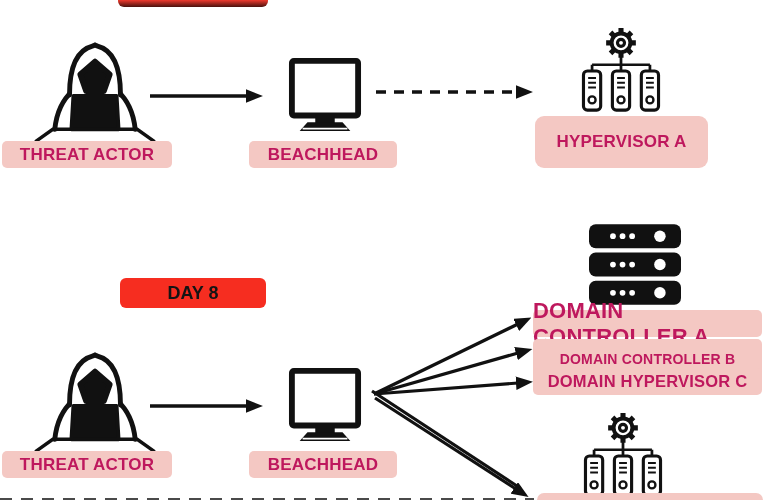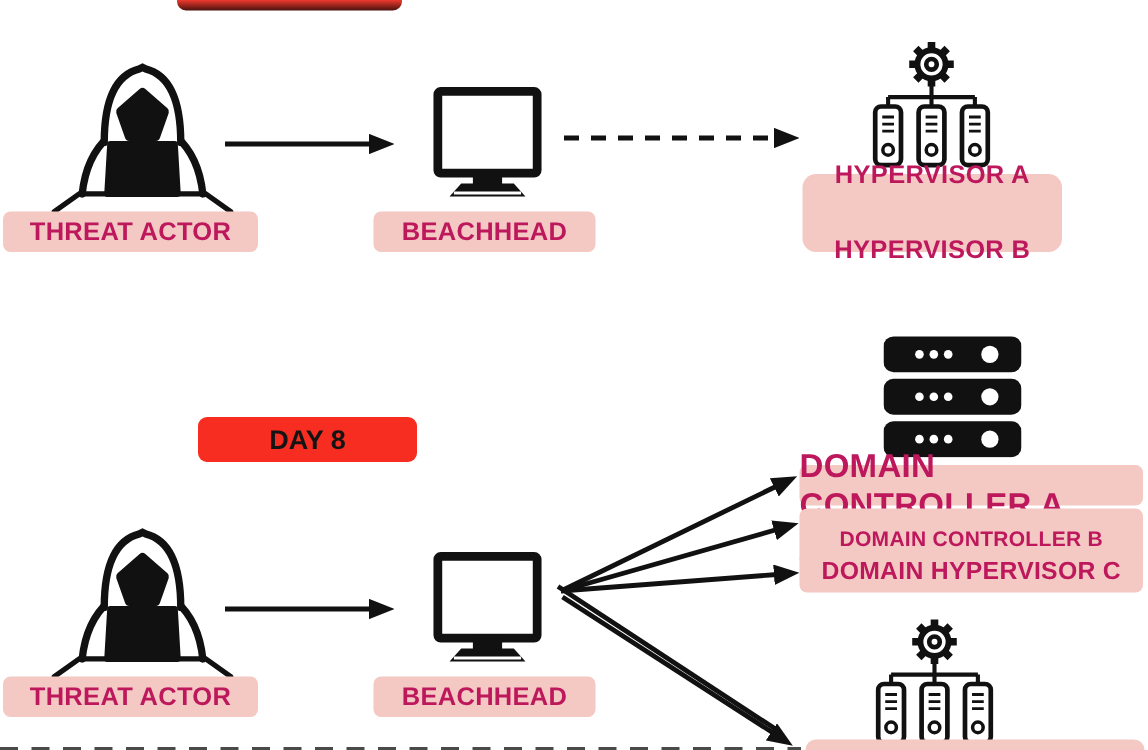--- a/index.html
+++ b/index.html
@@ -4,21 +4,21 @@
 <style>
   html,body{margin:0;padding:0;background:#ffffff;}
   #canvas{position:relative;width:765px;height:500px;background:#ffffff;overflow:hidden;
           font-family:"Liberation Sans", sans-serif;}
   .label{position:absolute;background:#f4c8c3;border-radius:5px;display:flex;
          align-items:center;justify-content:center;font-weight:700;color:#be185d;
          font-size:17px;letter-spacing:.2px;z-index:2;gap:26px;}
   .label.multi{flex-direction:column;line-height:24px;border-radius:9px;}
   .badge{position:absolute;background:#f62d20;border-radius:6px;display:flex;
          align-items:center;justify-content:center;font-weight:700;color:#141414;
-         font-size:18px;z-index:2;margin-left:12px;}
+         font-size:18px;z-index:2;}
   .cut-badge-top{position:absolute;left:118px;top:0;width:150px;height:7px;
          background:linear-gradient(#ef3a2e,#4a110d);border-radius:0 0 6px 6px;z-index:2;}
   .cut-label-bottom{position:absolute;left:537px;top:493px;width:226px;height:7px;
          background:#f4c8c3;border-radius:8px 8px 0 0;z-index:2;}
   svg{display:block;}
   .icon{position:absolute;z-index:1;}
   #connectors{position:absolute;left:0;top:0;z-index:3;pointer-events:none;}
 </style>
 </head>
 <body>
@@ -57,21 +57,20 @@
       <rect x="44" y="56" width="22" height="50" rx="5" fill="#fff" stroke="#111" stroke-width="4"></rect>
       <path d="M50 65H60M50 71H60M50 77H60" stroke="#111" stroke-width="2.5"></path>
       <circle cx="55" cy="93" r="4.5" fill="#fff" stroke="#111" stroke-width="3"></circle>
       <rect x="81" y="56" width="22" height="50" rx="5" fill="#fff" stroke="#111" stroke-width="4"></rect>
       <path d="M87 65H97M87 71H97M87 77H97" stroke="#111" stroke-width="2.5"></path>
       <circle cx="92" cy="93" r="4.5" fill="#fff" stroke="#111" stroke-width="3"></circle>
     </g>
   </svg>
   <div class="label multi" style="left:535px;top:116px;width:173px;height:52px">
     <span>HYPERVISOR A</span>
-    <span>HYPERVISOR B</span>
   </div>
 
   <div class="badge" style="left:120px;top:278px;width:146px;height:30px">DAY 8</div>
 
   <svg class="icon" style="left:589px;top:224px" width="92" height="81" viewBox="0 0 96 84">
     <g>
       <rect x="0" y="0" width="96" height="25" rx="7" fill="#111"></rect>
       <circle cx="25" cy="12.5" r="3" fill="#fff"></circle>
         <circle cx="35" cy="12.5" r="3" fill="#fff"></circle>
         <circle cx="45" cy="12.5" r="3" fill="#fff"></circle>

